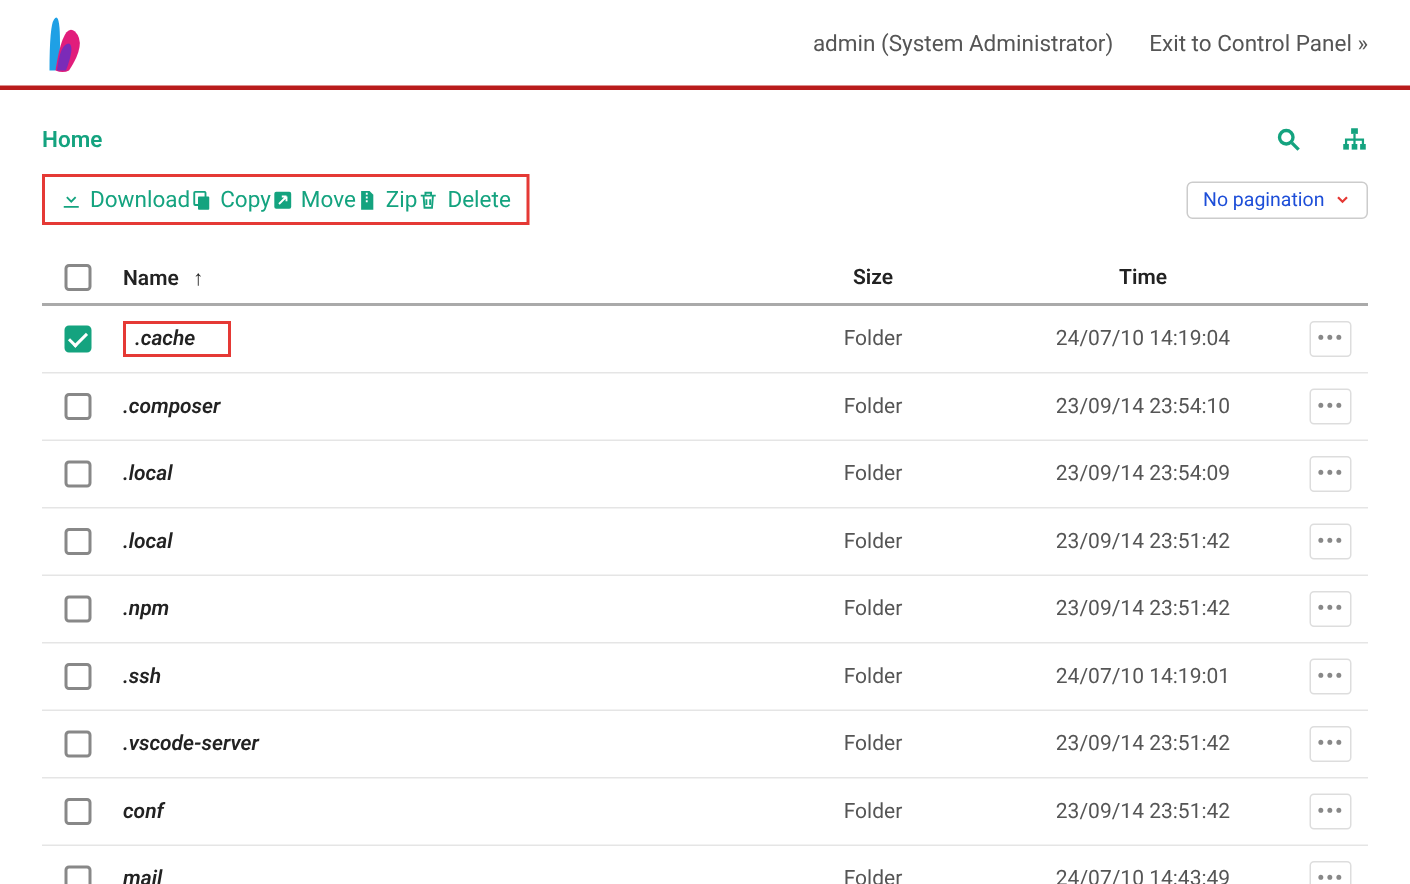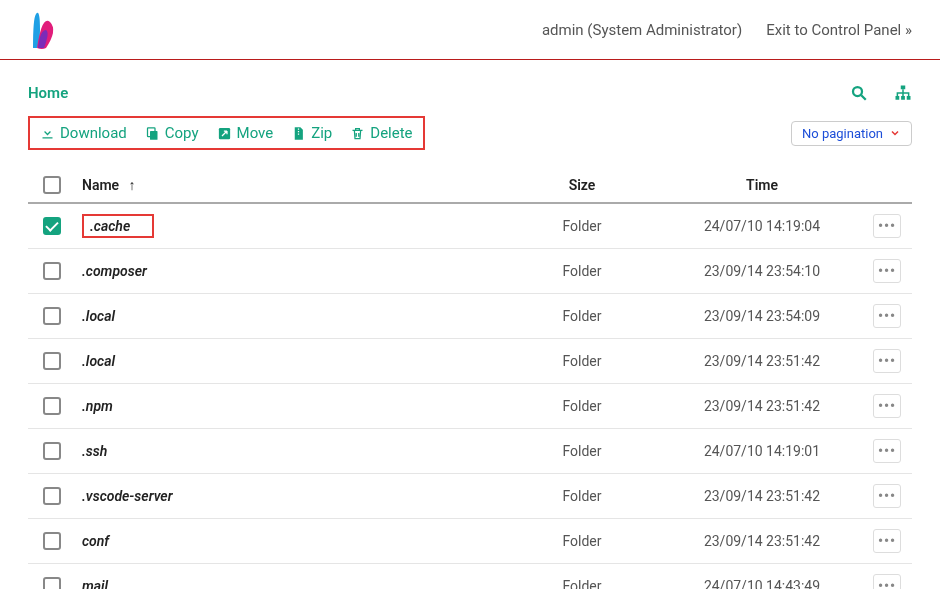--- a/index.html
+++ b/index.html
@@ -1,28 +1,28 @@
 <!DOCTYPE html>
 <html><head>
 <meta charset="utf-8">
 <style>
   * { box-sizing: border-box; margin: 0; padding: 0; }
   body { font-family: -apple-system, BlinkMacSystemFont, "Segoe UI", Roboto, sans-serif; font-size: 14px; color: #333; background: #fff; }
-  .topbar { display: flex; align-items: center; padding: 8px 28px; border-bottom: 1px solid #b91c1c; height: 60px; }
+  .topbar { display: flex; align-items: center; padding: 8px 28px; border-bottom: 3px solid #b91c1c; height: 60px; }
   .logo { width: 30px; height: 40px; }
   .topbar-spacer { flex: 1; }
   .topbar-user { color: #555; font-size: 15px; margin-right: 24px; }
   .topbar-exit { color: #555; font-size: 15px; cursor: pointer; text-align: center; }
   .main { padding: 24px 28px 0 28px; }
   .breadcrumb-row { display: flex; align-items: center; margin-bottom: 14px; gap: 14px; }
   .breadcrumb { color: #14a37f; font-weight: 600; font-size: 15px; cursor: pointer; }
   .breadcrumb-spacer { flex: 1; }
   .top-icon { color: #14a37f; margin-left: 12px; cursor: pointer; display: inline-flex; }
   .toolbar-row { display: flex; align-items: center; }
-  .toolbar { display: flex; gap: 18px; border: 2.5px solid #e53935; padding: 6px 10px; }
+  .toolbar { display: flex; border: 2.5px solid #e53935; padding: 6px 10px; }
   .tb-btn { display: inline-flex; align-items: center; gap: 5px; color: #14a37f; font-size: 15px; cursor: pointer; }
   .toolbar-spacer { flex: 1; }
   .pagination { display: inline-flex; align-items: center; gap: 6px; border: 1px solid #ccc; border-radius: 4px; padding: 4px 10px; color: #1d4ed8; font-size: 13px; cursor: pointer; }
   .chev-down { color: #e53935; }
   .table { margin-top: 18px; width: 100%; }
   .thead { display: flex; align-items: center; padding: 8px 0; border-bottom: 2px solid #aaa; font-weight: 600; color: #222; justify-content: space-between; }
   .col-check { width: 48px; display: flex; justify-content: center; }
   .col-name { flex: 1; padding-left: 6px; }
   .col-size { width: 160px; text-align: center; }
   .col-time { width: 200px; text-align: center; }

